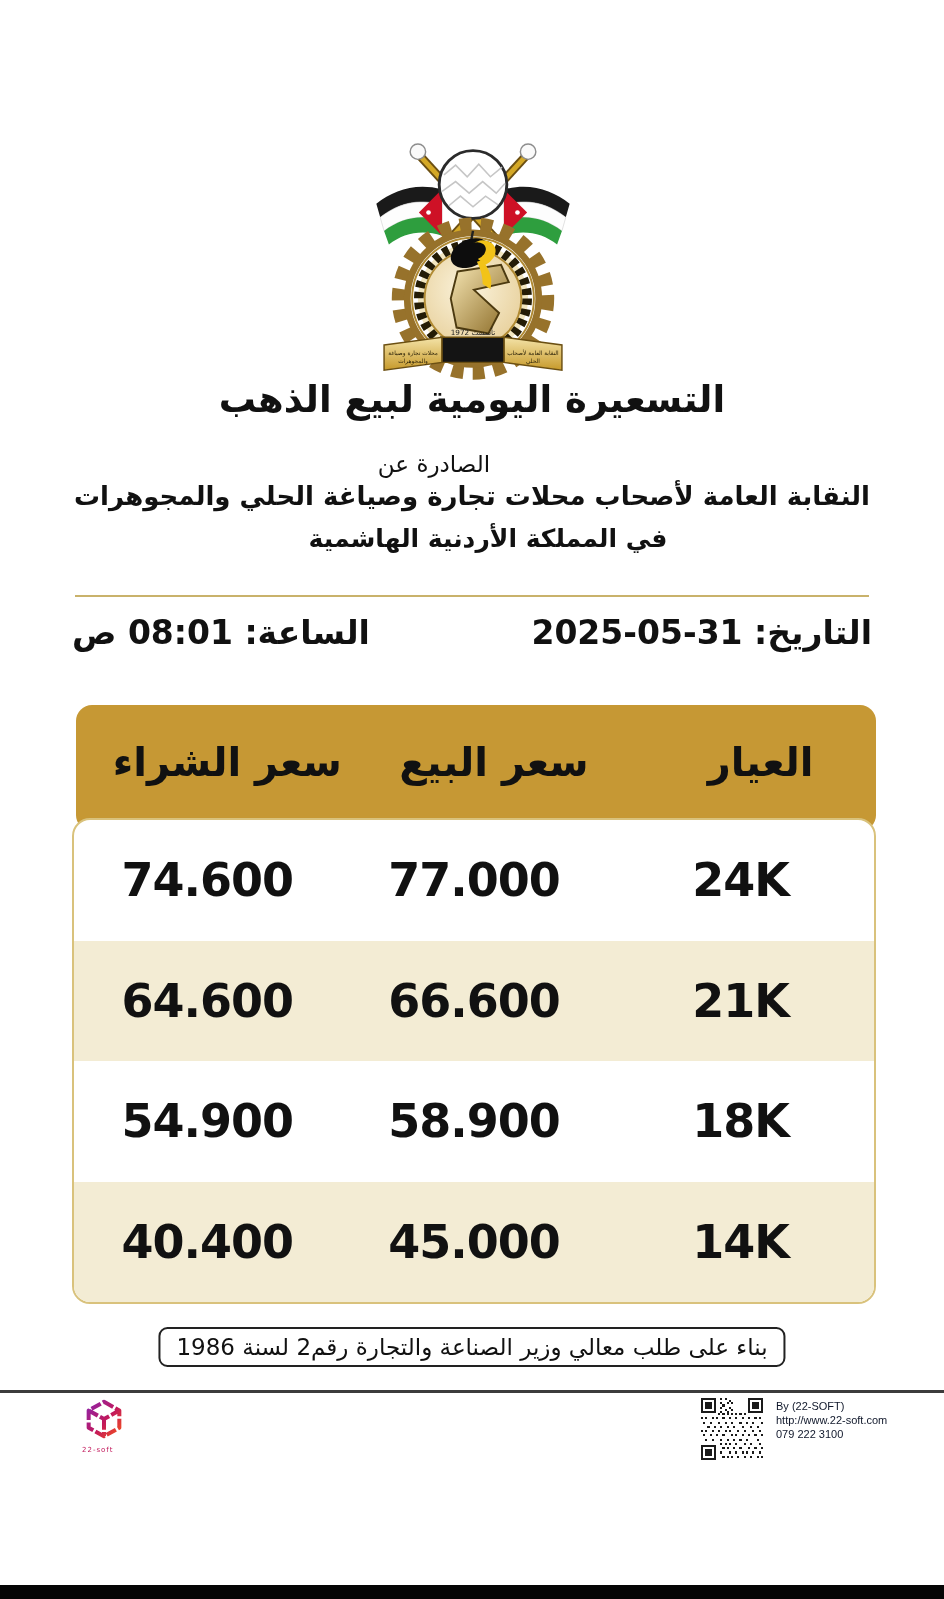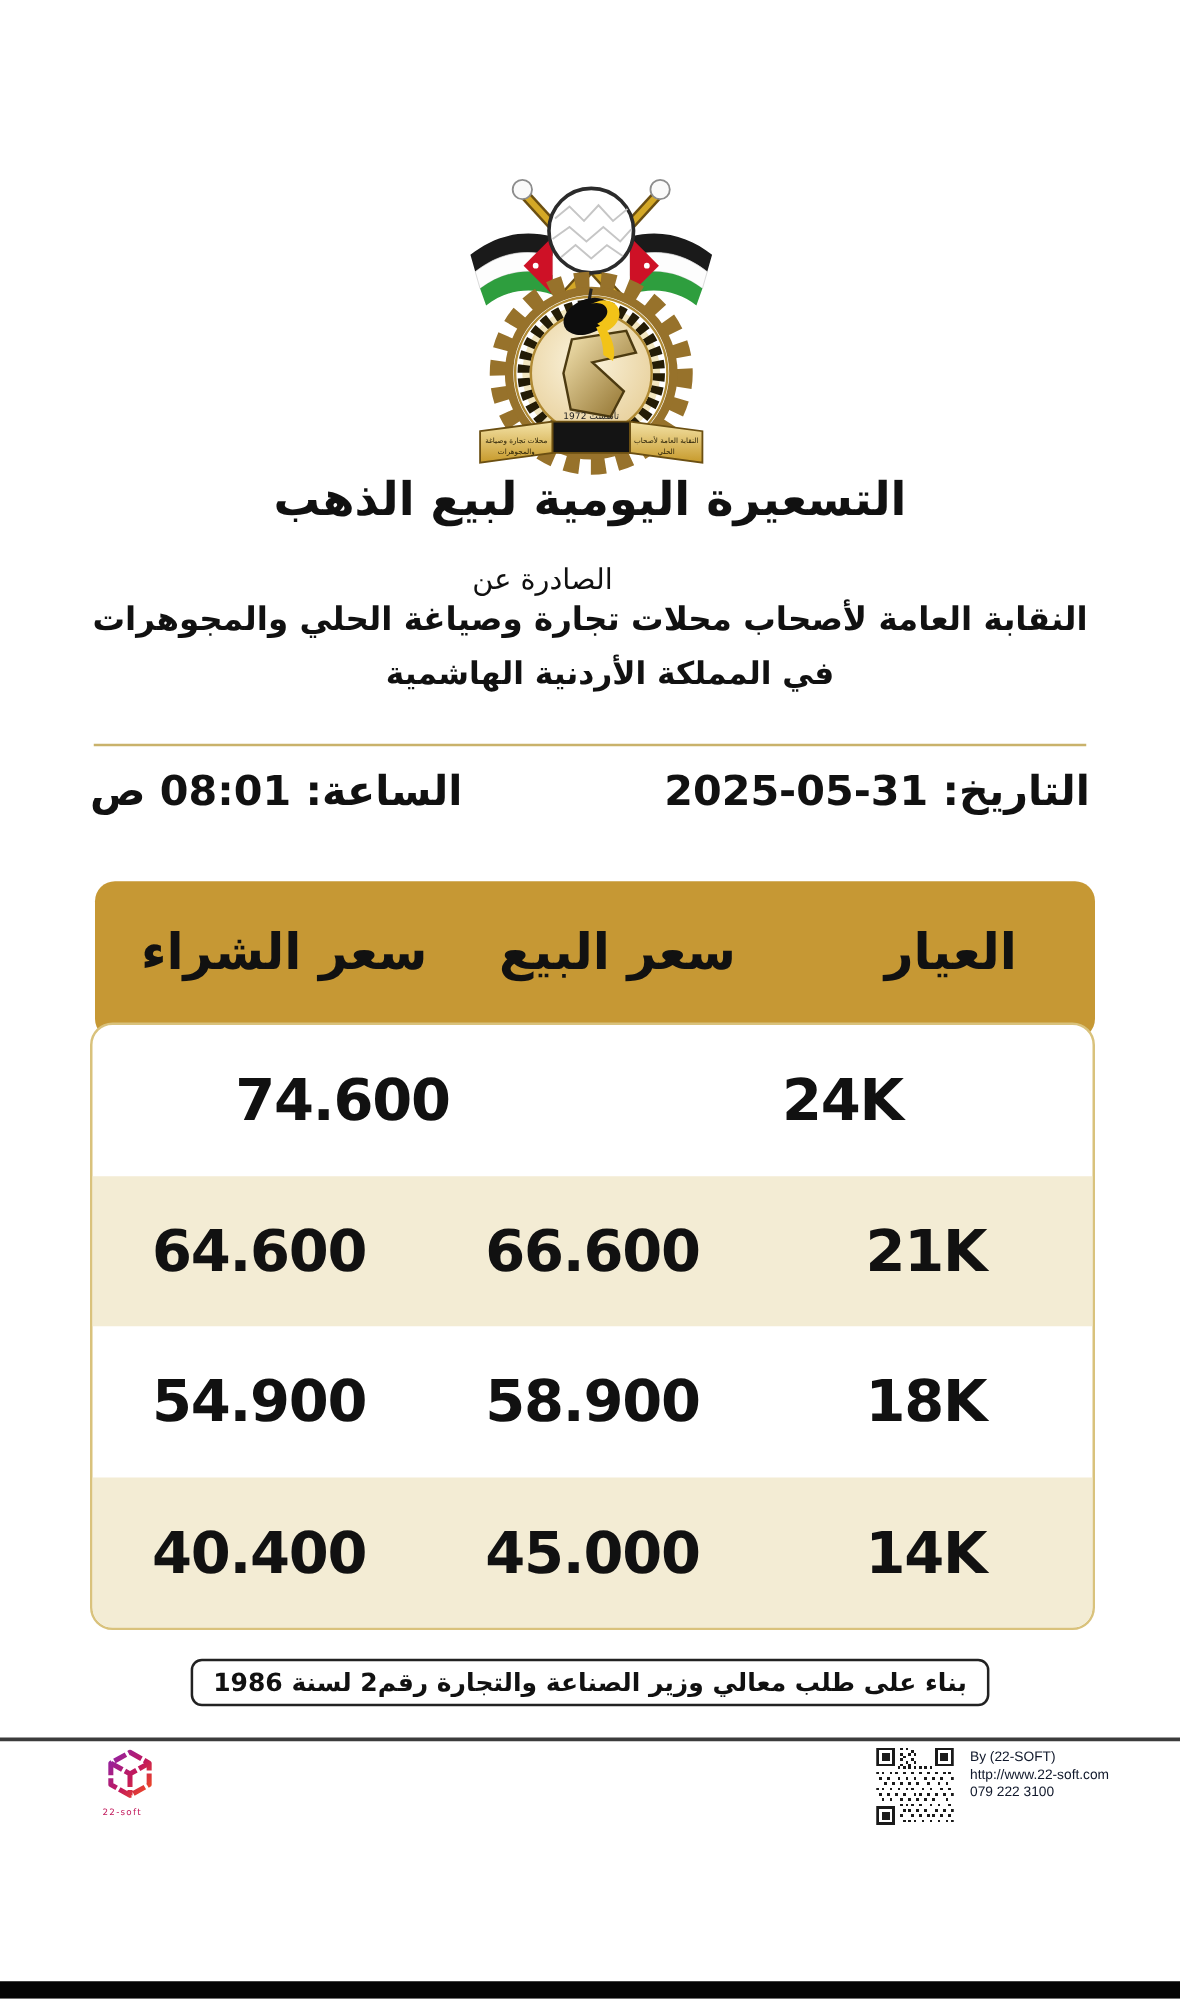--- a/index.html
+++ b/index.html
@@ -24,21 +24,21 @@
     border-radius:16px;display:flex;direction:rtl;align-items:center;z-index:1;}
   .thead .cell{flex:1;text-align:center;font-size:40px;font-weight:800;padding-bottom:12px;padding-left:36px;}
   .tbody{top:818px;left:72px;width:804px;height:486px;background:#ffffff;
     border:2px solid #D9C27C;border-radius:18px;overflow:hidden;z-index:2;
     display:flex;flex-direction:column;box-sizing:border-box;}
   .trow{flex:1;display:flex;direction:rtl;align-items:center;}
   .trow.beige{background:var(--beige-row,#F3ECD4);}
   .trow .cell{flex:1;text-align:center;font-size:46px;font-weight:800;letter-spacing:-1px;}
   
   .note-box{top:1327px;left:50%;transform:translateX(-50%);border:2.5px solid #222;
-    border-radius:9px;padding:5px 16px;font-size:20px;font-weight:700;direction:rtl;white-space:nowrap;}
+    border-radius:9px;padding:5px 16px;font-size:23px;font-weight:400;direction:rtl;white-space:nowrap;}
   .footer-line{top:1390px;left:0;width:944px;height:3px;background:var(--footer-line,#3C3C3C);}
   .qr{left:701px;top:1398px;width:62px;height:62px;}
   .soft-info{left:776px;top:1400px;font-family:"Liberation Sans",sans-serif;
     font-size:11px;line-height:1.25;color:#0f172a;}
   .cube-logo{left:82px;top:1398px;width:46px;text-align:left;}
   .cube-caption{font-size:7px;color:#c2185b;letter-spacing:1px;margin-top:-2px;}
   .bottom-bar{bottom:0;left:0;width:944px;height:14px;background:var(--bottom-bar,#050505);}
   svg text{font-family:"DejaVu Sans",sans-serif;}
 </style>
 </head>
@@ -138,20 +138,21 @@
 <div class="abs thead">
   <div class="cell">العيار</div>
   <div class="cell">سعر البيع</div>
   <div class="cell">سعر الشراء</div>
 </div>
 
 <div class="abs tbody">
 
     <div class="trow">
       <div class="cell">24K</div>
+      <div class="cell">77.000</div>
       <div class="cell">74.600</div>
     </div>
 
     <div class="trow beige">
       <div class="cell">21K</div>
       <div class="cell">66.600</div>
       <div class="cell">64.600</div>
     </div>
 
     <div class="trow">

